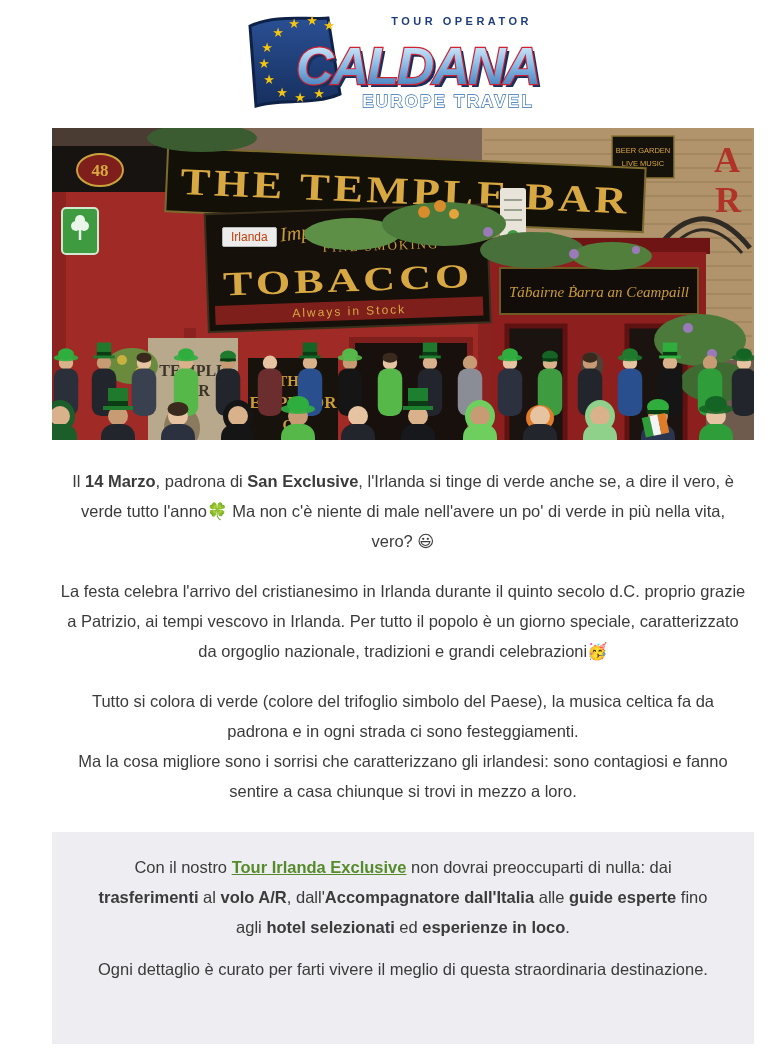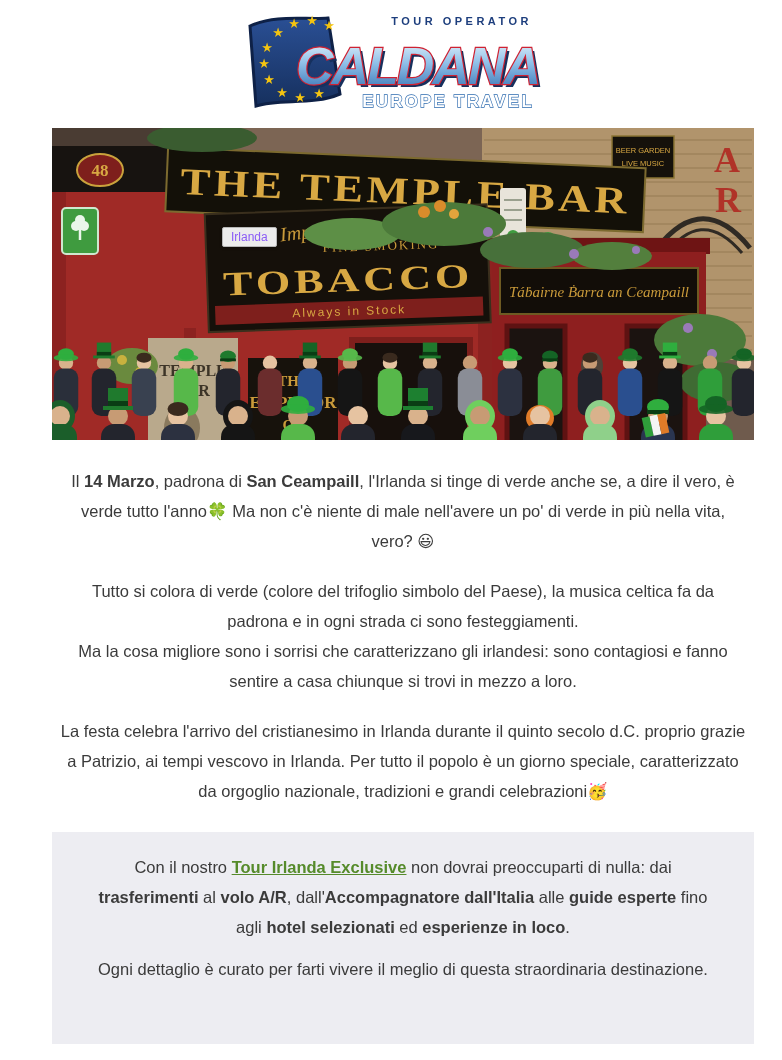--- a/index.html
+++ b/index.html
@@ -9,21 +9,21 @@
   }
   .logo-wrap{width:310px;margin:10px auto 0;height:104px;display:block;}
   .hero{
     position:relative;width:702px;height:312px;margin:14px 0 0 52px;
     overflow:hidden;background:#6f5b4d;
   }
   .hero svg{display:block;}
   .tooltip{
     position:absolute;left:170px;top:99px;
     background:#ececec;border:1px solid #b7b7b7;border-radius:2px;
-    padding:2px 8px;font-size:12px;color:#8b5cf6;
+    padding:2px 8px;font-size:12px;color:#c2410c;
     box-shadow:0 1px 3px rgba(0,0,0,.25);white-space:nowrap;
   }
   .content{width:702px;margin:26px 0 0 52px;text-align:center;}
   .content p{margin:0 0 20px;font-size:16.5px;line-height:30px;padding:0 8px;}
   .b{font-weight:700;}
   .promo{
     width:702px;margin:26px 0 0 52px;background:#ededf2;
     padding:20px 0 60px;box-sizing:border-box;
   }
   .promo p{margin:0;padding:0 46px;font-size:16.5px;line-height:30px;text-align:center;}
@@ -420,22 +420,22 @@
     <g transform="rotate(-12 600 300)">
       <rect x="592" y="288" width="8" height="20" fill="#2f9e3a"></rect>
       <rect x="600" y="288" width="8" height="20" fill="#f4f4f4"></rect>
       <rect x="608" y="288" width="8" height="20" fill="#e07b28"></rect>
     </g>
   </svg>
   <div class="tooltip">Irlanda</div>
 </figure>
 
 <section class="content">
-  <p><span>Il </span><span class="b">14 Marzo</span><span>, padrona di </span><span class="b">San Ceampaill</span><span>, l'Irlanda si tinge di verde anche se, a dire il vero, è verde tutto l'anno🍀 Ma non c'è niente di male nell'avere un po' di verde in più nella vita, vero? 😃</span></p>
+  <p><span>Il </span><span class="b">14 Marzo</span><span>, padrona di </span><span class="b">San Exclusive</span><span>, l'Irlanda si tinge di verde anche se, a dire il vero, è verde tutto l'anno🍀 Ma non c'è niente di male nell'avere un po' di verde in più nella vita, vero? 😃</span></p>
+  <p><span>La festa celebra l'arrivo del cristianesimo in Irlanda durante il quinto secolo d.C. proprio grazie a Patrizio, ai tempi vescovo in Irlanda. Per tutto il popolo è un giorno speciale, caratterizzato da orgoglio nazionale, tradizioni e grandi celebrazioni🥳</span></p>
   <p><span>Tutto si colora di verde (colore del trifoglio simbolo del Paese), la musica celtica fa da padrona e in ogni strada ci sono festeggiamenti.</span><br><span>Ma la cosa migliore sono i sorrisi che caratterizzano gli irlandesi: sono contagiosi e fanno sentire a casa chiunque si trovi in mezzo a loro.</span></p>
-  <p><span>La festa celebra l'arrivo del cristianesimo in Irlanda durante il quinto secolo d.C. proprio grazie a Patrizio, ai tempi vescovo in Irlanda. Per tutto il popolo è un giorno speciale, caratterizzato da orgoglio nazionale, tradizioni e grandi celebrazioni🥳</span></p>
 </section>
 
 <section class="promo">
   <p><span>Con il nostro </span><a href="#" class="green-link">Tour Irlanda Exclusive</a><span> non dovrai preoccuparti di nulla: dai </span><span class="b">trasferimenti</span><span> al </span><span class="b">volo A/R</span><span>, dall'</span><span class="b">Accompagnatore dall'Italia</span><span> alle </span><span class="b">guide esperte</span><span> fino agli </span><span class="b">hotel selezionati</span><span> ed </span><span class="b">esperienze in loco</span><span>.</span></p>
   <p class="closing">Ogni dettaglio è curato per farti vivere il meglio di questa straordinaria destinazione.</p>
 
 </section>
 
 </body></html>

